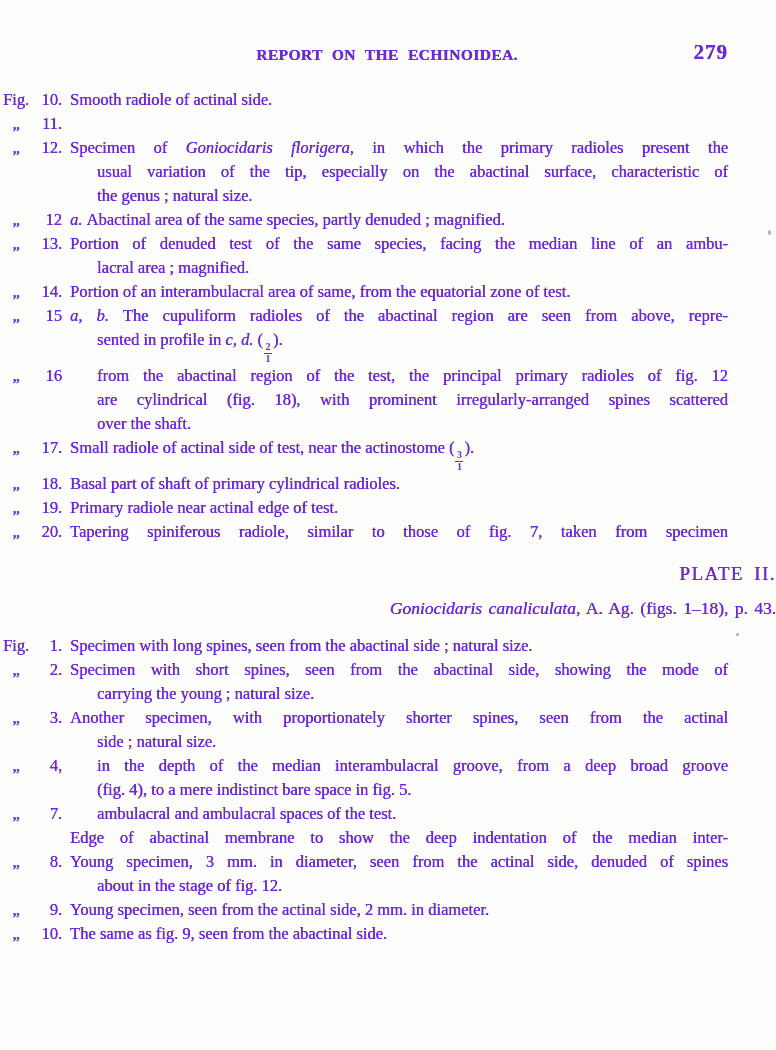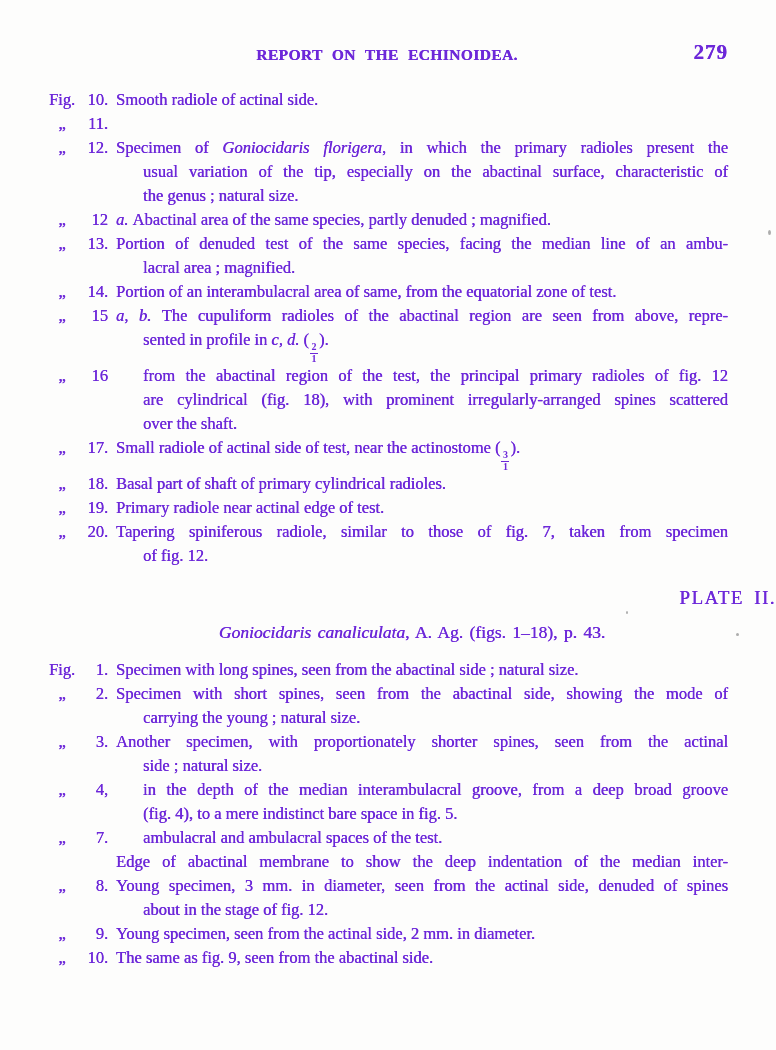--- a/index.html
+++ b/index.html
@@ -20,42 +20,41 @@
   }
   .page-number{
     position:absolute;right:0;top:-4px;
     font-size:21px;font-weight:bold;letter-spacing:1px;
   }
   .figlist{margin-top:20px;}
   .figlist2{margin-top:14px;}
   .entry{
     display:grid;
     grid-template-columns:32px 30px 1fr;
-    padding-left:46px;
   }
   .marker{text-align:center;line-height:24px;}
   .num{text-align:right;line-height:24px;white-space:nowrap;}
   .text{padding-left:8px;padding-right:48px;}
   .line{line-height:24px;min-height:24px;}
   .line.cont{margin-left:27px;}
   .line.just{text-align:justify;text-align-last:justify;text-justify:inter-word;}
   i{font-style:italic;}
   .frac{
     display:inline-flex;flex-direction:column;align-items:center;
     vertical-align:-5px;line-height:1;font-size:10px;margin:0 1px;
     text-shadow:none;font-weight:bold;
   }
   .frac .fn{border-bottom:1px solid currentColor;padding:0 1.5px 0.5px;}
   .frac .fd{padding-top:0.5px;}
   .plate-heading{
     margin:18px 0 0;text-align:right;font-weight:normal;
     font-size:19px;letter-spacing:1.5px;word-spacing:4px;line-height:24px;
   }
   .species-line{
-    margin:10px 0 12px;text-align:center;font-size:17.5px;
+    margin:10px 0 12px;text-align:right;font-size:17.5px;
     line-height:24px;word-spacing:2px;padding-left:48px;
   }
   .speck{position:absolute;background:#6b6b6b;opacity:.55;border-radius:50%;}
 </style>
 </head>
 <body>
 
 <div class="page">
 
   <header class="pagehead">
@@ -160,21 +159,20 @@
     <div class="text">
             <div class="line"><span>Primary radiole near actinal edge of test.</span></div>
           </div>
   </div>
 
   <div class="entry">
     <span class="marker">„</span>
     <span class="num">20.</span>
     <div class="text">
             <div class="line just"><span>Tapering spiniferous radiole, similar to those of fig. 7, taken from specimen</span></div>
-            <div class="line cont"><span>of fig. 12.</span></div>
           </div>
   </div>
 </div>
   </section>
 
   <section>
     <h2 class="plate-heading">PLATE II.</h2>
     <p class="species-line"><i>Goniocidaris canaliculata</i><span>, A. Ag. (figs. 1–18), p. 43.</span></p>
     <div id="plate2-list" class="figlist figlist2">
   <div class="entry">

